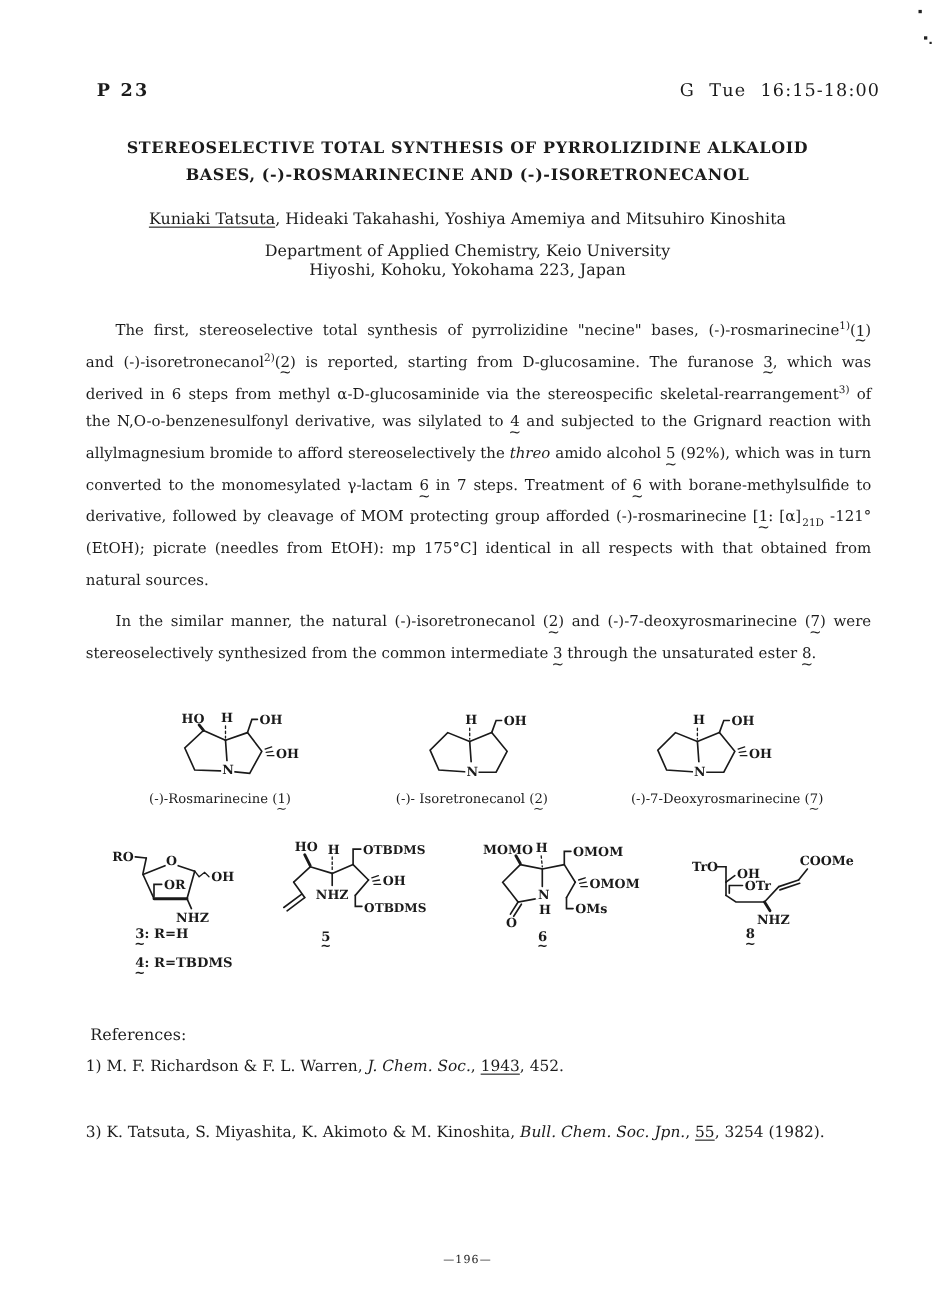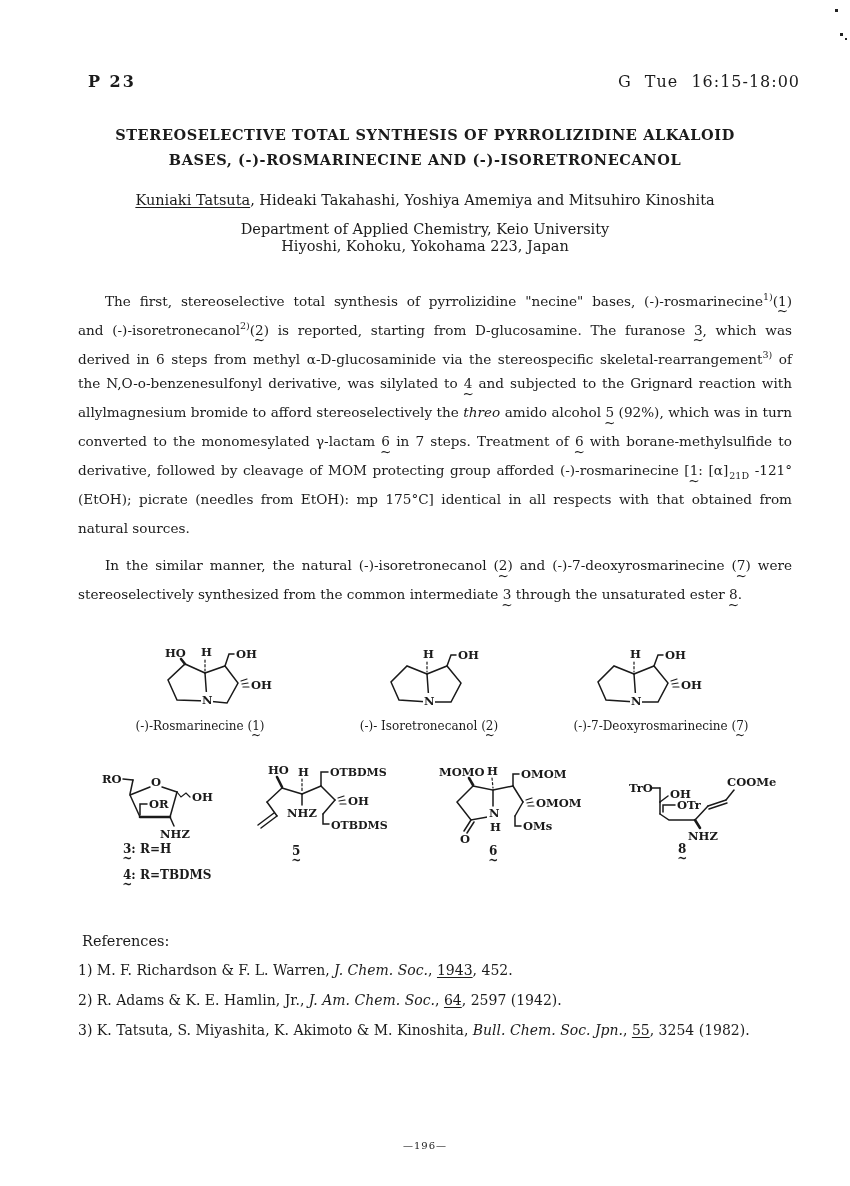--- a/index.html
+++ b/index.html
@@ -220,18 +220,17 @@
     <line x1="80" y1="62" x2="93" y2="48"></line>
     <line x1="93" y1="48" x2="111" y2="42"></line>
     <line x1="94" y1="51" x2="112" y2="45"></line>
     <line x1="111" y1="42" x2="119" y2="32"></line>
     <text x="112" y="28">COOMe</text>
   </svg>
   <div class="abs fcap bold" style="left:678px;top:842px;"><span class="ut"><span>8</span><span class="tl">~</span></span></div>
 
   <div class="abs" id="ref-heading">References:</div>
   <div class="abs ref" id="ref1"><span>1) M. F. Richardson &amp; F. L. Warren, </span><span class="it">J. Chem. Soc.</span><span>, </span><span class="u">1943</span><span>, 452.</span></div>
-  <div class="abs ref" id="ref2"><span>2) R. Adams &amp; K. E. Hamlin, Jr., </span><span class="it">J. Am. Chem. Soc.</span><span>, </span><span class="u">64</span><span>, 2597 (1942).</span></div>
   <div class="abs ref" id="ref3"><span>3) K. Tatsuta, S. Miyashita, K. Akimoto &amp; M. Kinoshita, </span><span class="it">Bull. Chem. Soc. Jpn.</span><span>, </span><span class="u">55</span><span>, 3254 (1982).</span></div>
 
   <div class="abs" id="page-num">—196—</div>
 
 </div>
 
 </body></html>

